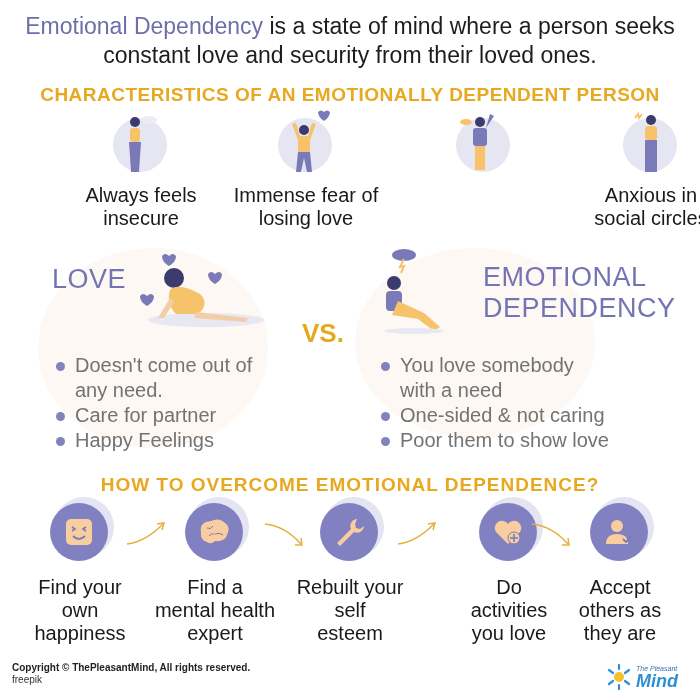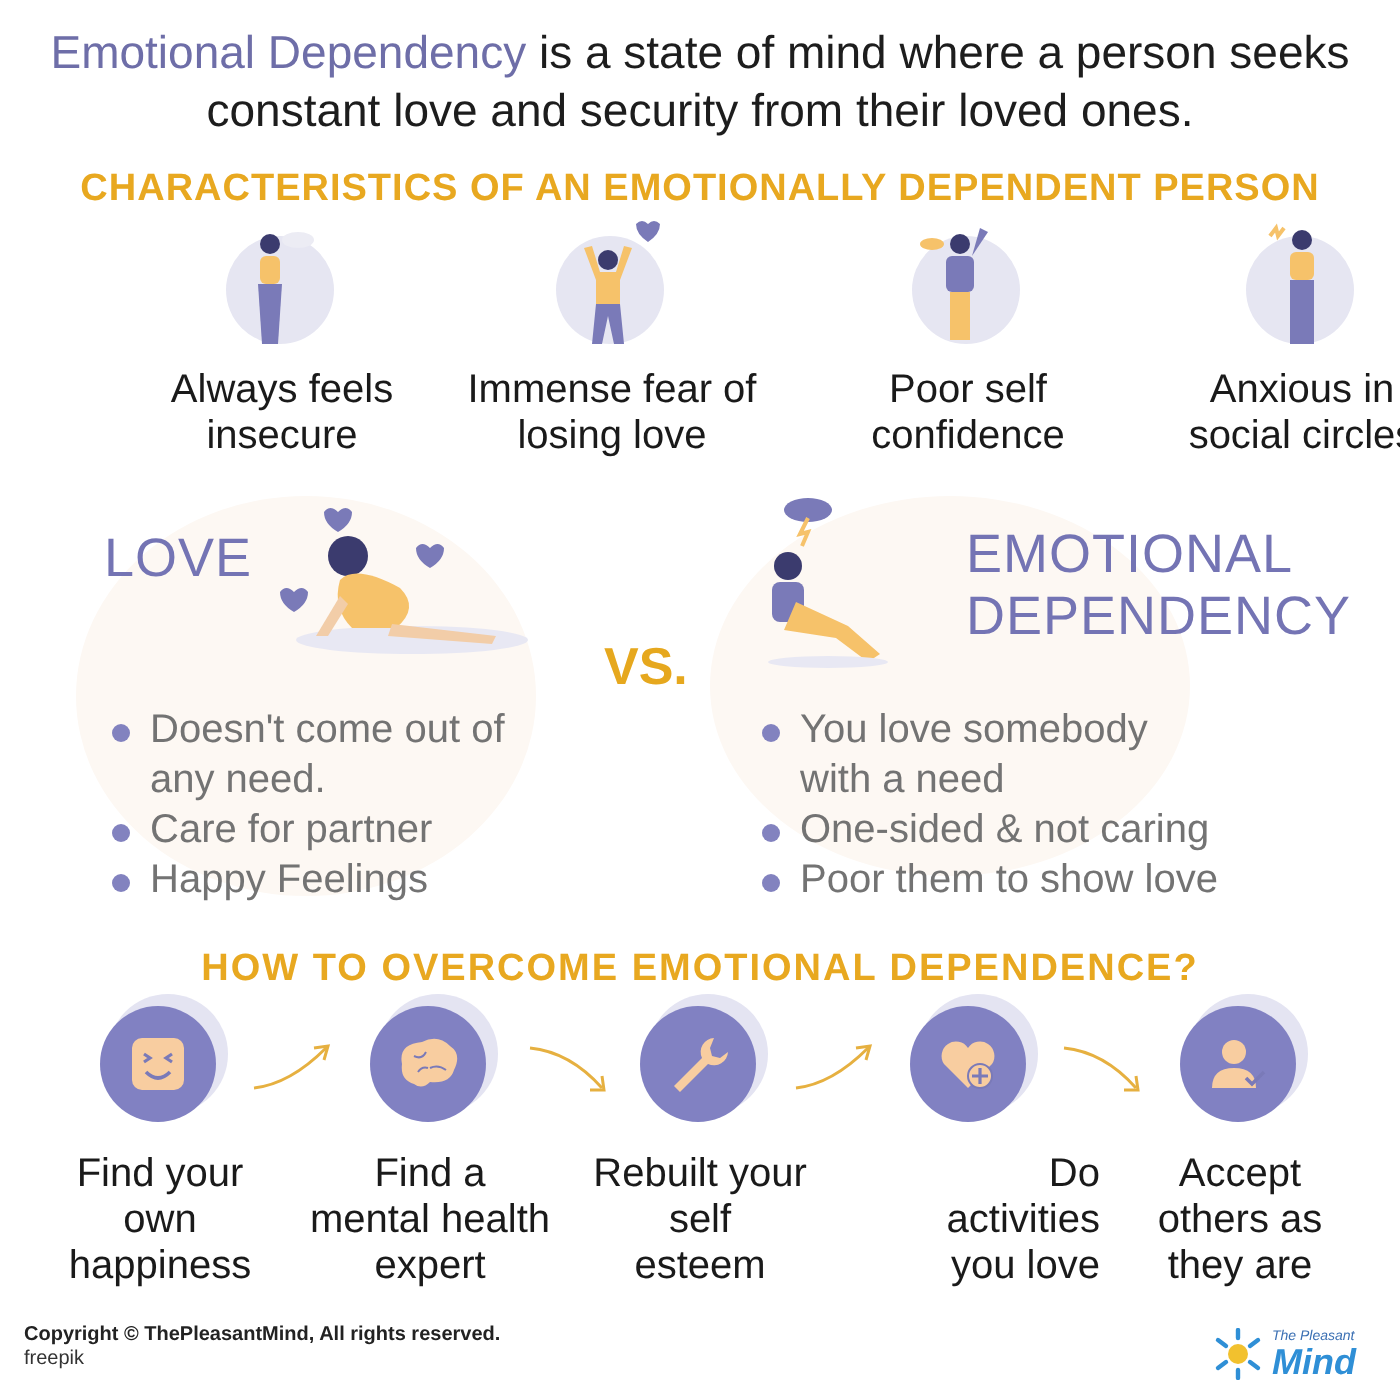--- a/index.html
+++ b/index.html
@@ -81,24 +81,20 @@
     <div class="fig">
       <div class="circle"></div>
       <svg width="80" height="70" style="position:absolute;left:0;top:0;">
         <ellipse cx="22" cy="14" rx="6" ry="3" fill="#f6c26a"></ellipse>
         <circle cx="36" cy="14" r="5" fill="#3b3b6e"></circle>
         <rect x="29" y="20" width="14" height="18" rx="3" fill="#7a7ab8"></rect>
         <path d="M42 20 L50 8 L46 6 Z" fill="#7a7ab8"></path>
         <rect x="31" y="38" width="10" height="24" fill="#f6c26a"></rect>
       </svg>
     </div>
-    <div class="label">
-        <div>Poor self</div>
-        <div>confidence</div>
-      </div>
   </div>
   <div class="char" style="left:522px;">
     <div class="fig">
       <div class="circle"></div>
       <svg width="80" height="70" style="position:absolute;left:0;top:0;">
         <path d="M24 10 l3 -4 l1 4 l3 -4" stroke="#f6c26a" stroke-width="2" fill="none"></path>
         <circle cx="40" cy="12" r="5" fill="#3b3b6e"></circle>
         <rect x="34" y="18" width="12" height="14" rx="3" fill="#f6c26a"></rect>
         <path d="M34 32 L46 32 L46 64 L34 64 Z" fill="#7a7ab8"></path>
       </svg>
@@ -216,21 +212,21 @@
         <div>self</div>
         <div>esteem</div>
       </div>
   </div>
 
   <svg class="arrow" style="left:396px; top:18px;" width="44" height="30">
       <path d="M2 26 Q20 24 38 6" stroke="#e6b040" stroke-width="1.5" fill="none"></path>
       <path d="M32 6 L39 5 L37 12" stroke="#e6b040" stroke-width="1.5" fill="none"></path>
     </svg>
 
-  <div class="step" style="left:420px;text-align:right;">
+  <div class="step" style="left:444px;">
     <div class="icon-wrap">
         <div class="shadow"></div>
         <div class="disc">
       <svg width="32" height="30">
             <path d="M16 27 L4 15 a6 6 0 0 1 12 -8 a6 6 0 0 1 12 8 Z" fill="#f8cda0"></path>
             <circle cx="22" cy="21" r="6" fill="#f8cda0" stroke="#7a7ab8" stroke-width="1"></circle>
             <path d="M22 17 v8 M18 21 h8" stroke="#7a7ab8" stroke-width="1.6"></path>
           </svg>
     </div>
       </div>

